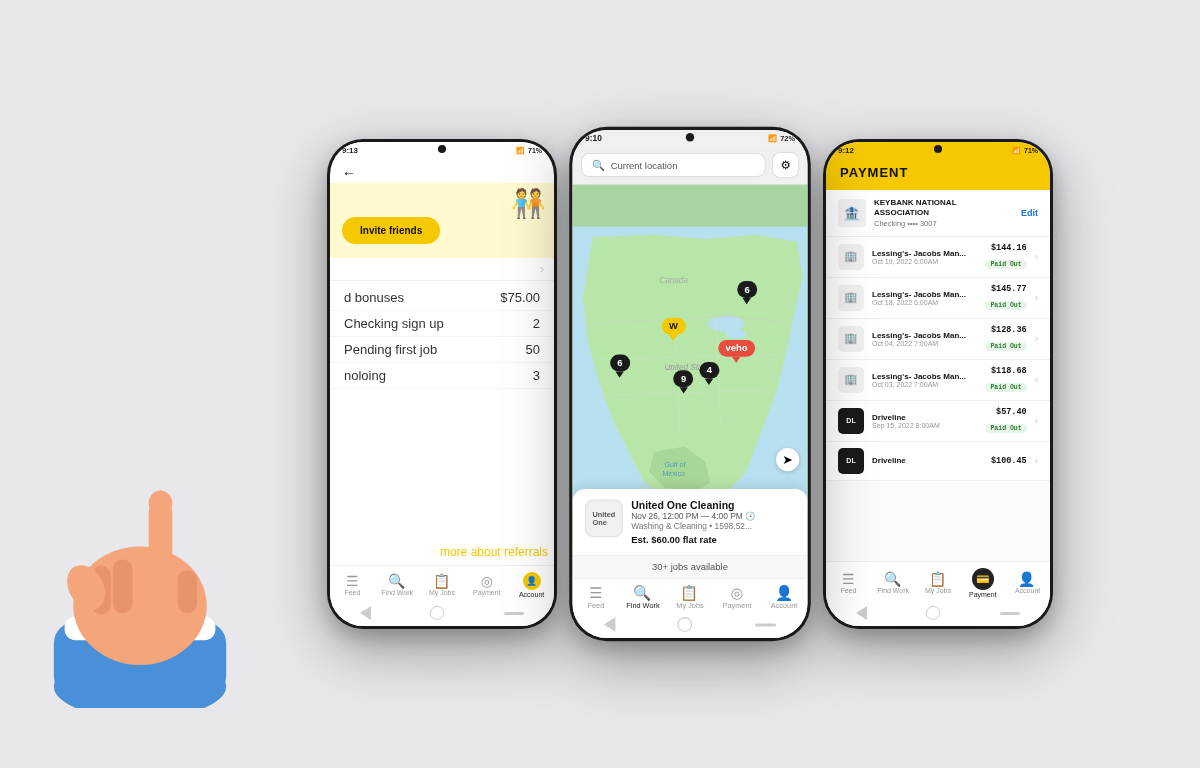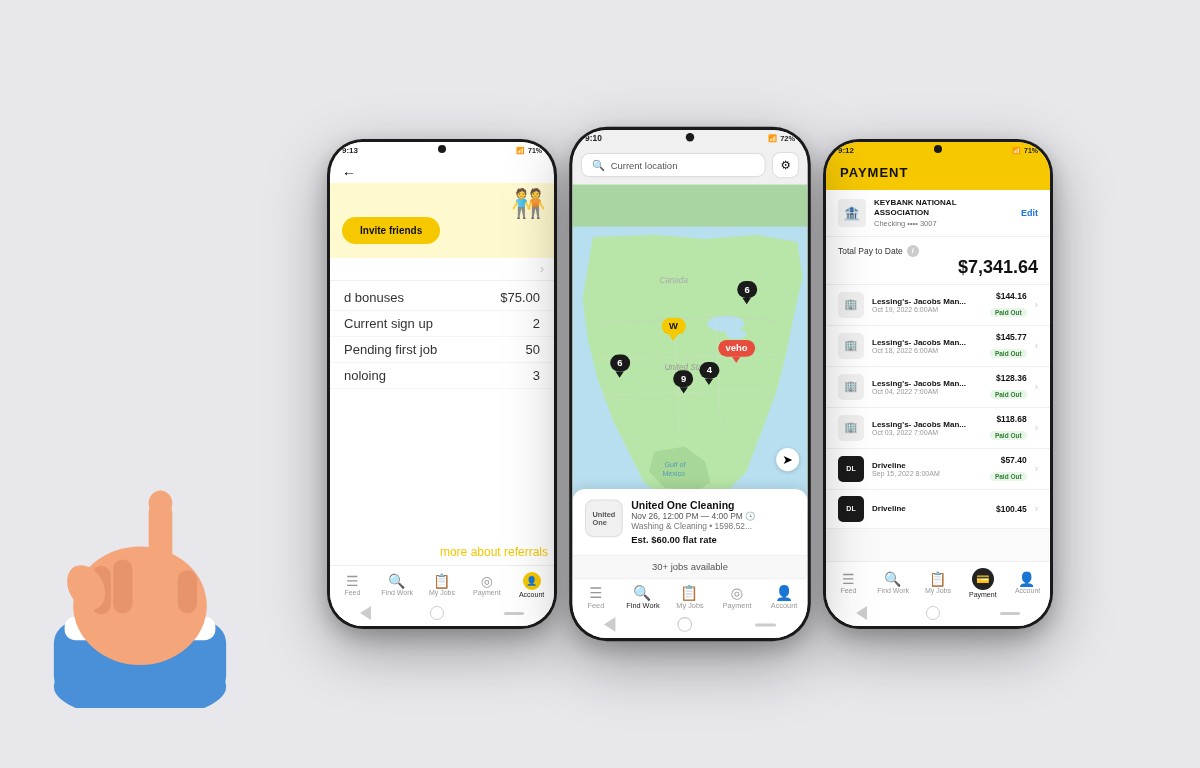--- a/index.html
+++ b/index.html
@@ -453,21 +453,21 @@
       border-radius: 5px;
       display: flex;
       align-items: center;
       justify-content: center;
       font-size: 11px;
       flex-shrink: 0;
     }
     .txn-info { flex: 1; }
     .txn-name { font-size: 8px; font-weight: 600; color: #111; }
     .txn-date { font-size: 7px; color: #999; }
-    .txn-right { text-align: right; }
+    .txn-right { text-align: right; font-family: Liberation Mono, monospace; }
     .txn-amount { font-size: 8.5px; font-weight: 600; color: #111; }
     .txn-badge {
       font-size: 6.5px;
       padding: 1px 5px;
       border-radius: 8px;
       font-weight: 600;
     }
     .paid-out { background: #e8f5e9; color: #2e7d32; }
     .txn-arrow { font-size: 10px; color: #ccc; }
     .driveline-icon {
@@ -535,21 +535,21 @@
         <div class="p1-more-row">
           <span>›</span>
         </div>
 
         <div class="p1-stats">
           <div class="stat-row">
             <span>d bonuses</span>
             <span class="stat-val">$75.00</span>
           </div>
           <div class="stat-row">
-            <span>Current sign up</span>
+            <span>Checking sign up</span>
             <span class="stat-val">2</span>
           </div>
           <div class="stat-row">
             <span>Pending first job</span>
             <span class="stat-val">50</span>
           </div>
           <div class="stat-row">
             <span>noloing</span>
             <span class="stat-val">3</span>
           </div>
@@ -727,27 +727,20 @@
 
         <div class="p3-bank-card">
           <div class="bank-icon">🏦</div>
           <div class="bank-info">
             <div class="bank-name">KEYBANK NATIONAL<br>ASSOCIATION</div>
             <div class="bank-acct">Checking •••• 3007</div>
           </div>
           <span class="edit-link">Edit</span>
         </div>
 
-        <div class="p3-total-section">
-          <div class="total-label">
-            <span>Total Pay to Date</span>
-            <span class="info-icon">i</span>
-          </div>
-          <div class="total-amount">$7,341.64</div>
-        </div>
 
         <div class="p3-transactions">
 
           <div class="txn-row">
             <div class="txn-icon">🏢</div>
             <div class="txn-info">
               <div class="txn-name">Lessing's- Jacobs Man...</div>
               <div class="txn-date">Oct 19, 2022 6:00AM</div>
             </div>
             <div class="txn-right">

